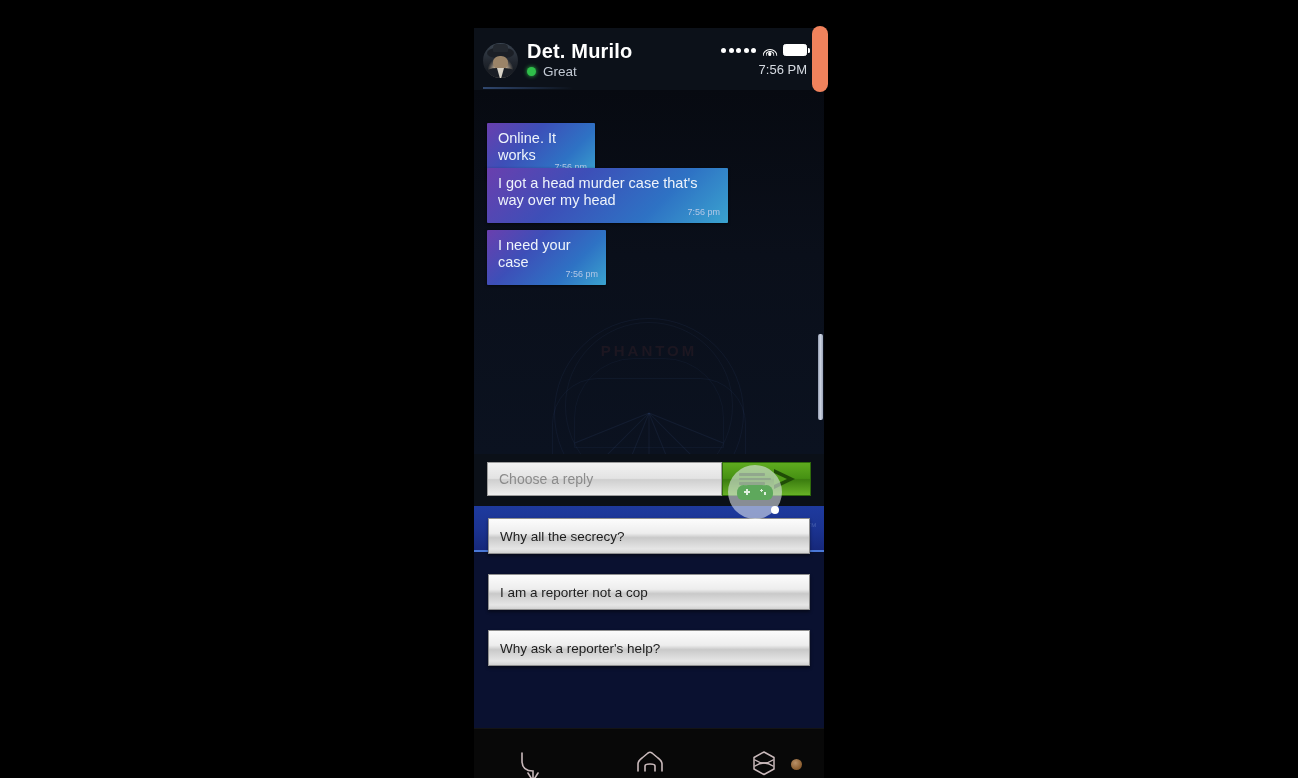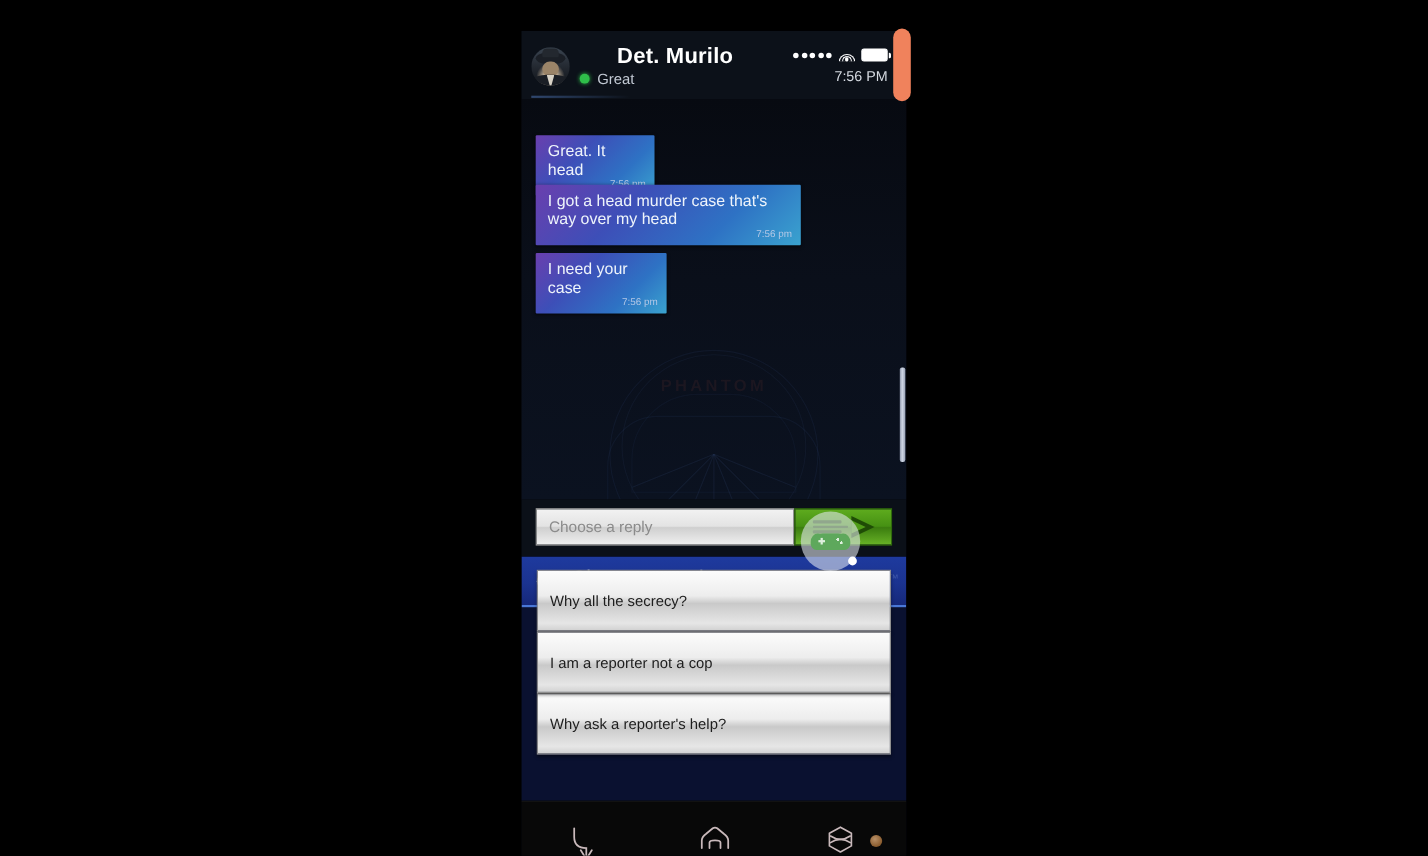--- a/index.html
+++ b/index.html
@@ -50,21 +50,20 @@
   }
   .avatar .shirt {
     position: absolute; left: 14px; top: 25px; width: 7px; height: 10px;
     background: #d8d2c6; transform: rotate(0deg);
     clip-path: polygon(50% 0, 100% 0, 60% 100%, 40% 100%, 0 0);
   }
   .contact-name {
     position: absolute; left: 53px; top: 12px;
     font-size: 20px; font-weight: bold; color: #ffffff;
     letter-spacing: .2px;
-    margin-left: 34px;
   }
   .status-row {
     position: absolute; left: 53px; top: 36px;
     display: flex; align-items: center; gap: 7px;
   }
   .status-dot {
     width: 9px; height: 9px; border-radius: 50%;
     background: #2fbf4a; box-shadow: 0 0 4px #2fbf4a;
   }
   .status-text { font-size: 13.5px; color: #c3cad4; }
@@ -221,21 +220,21 @@
   .reply-head-title {
     position: absolute; left: 45px; top: 10px;
     font-size: 19px; color: #ffffff; font-weight: normal; letter-spacing: .2px;
   }
   .bg-brand {
     position: absolute; right: 6px; top: 15px;
     font-size: 10px; color: rgba(150,175,225,.30); letter-spacing: 1px;
   }
 
   .reply-option {
-    position: absolute; left: 14px; width: 322px; height: 56px;
+    position: absolute; left: 14px; width: 322px; height: 36px;
     background: linear-gradient(180deg,#fcfcfc 0%, #ededed 42%, #c9c9c9 55%, #e6e6e6 88%, #d2d2d2 100%);
     border: 1px solid #8f8f8f;
     box-shadow: 0 2px 3px rgba(0,0,0,.45);
     display: flex; align-items: center;
     padding-left: 11px;
     font-size: 13.5px; color: #1d1d1d;
   }
   .opt1 { top: 12px; }
   .opt2 { top: 68px; }
   .opt3 { top: 124px; }
@@ -363,21 +362,21 @@
         <div class="wm-spoke" style="transform:translateX(-50%) rotate(45deg)"></div>
         <div class="wm-spoke" style="transform:translateX(-50%) rotate(68deg)"></div>
         <div class="wm-spoke" style="transform:translateX(-50%) rotate(-22deg)"></div>
         <div class="wm-spoke" style="transform:translateX(-50%) rotate(-45deg)"></div>
         <div class="wm-spoke" style="transform:translateX(-50%) rotate(-68deg)"></div>
         <div class="wm-text">PHANTOM</div>
       </div>
 
       <div class="msg" style="left:13px; top:33px; width:108px;">
         <div class="bubble">
-          <span class="txt">Great. It head</span>
+          <span class="txt">Online. It works</span>
           <span class="time">7:56 pm</span>
         </div>
       </div>
 
       <div class="msg" style="left:13px; top:78px; width:241px;">
         <div class="bubble">
           <span class="txt">I got a head murder case that's way over my head</span>
           <span class="time">7:56 pm</span>
         </div>
       </div>

